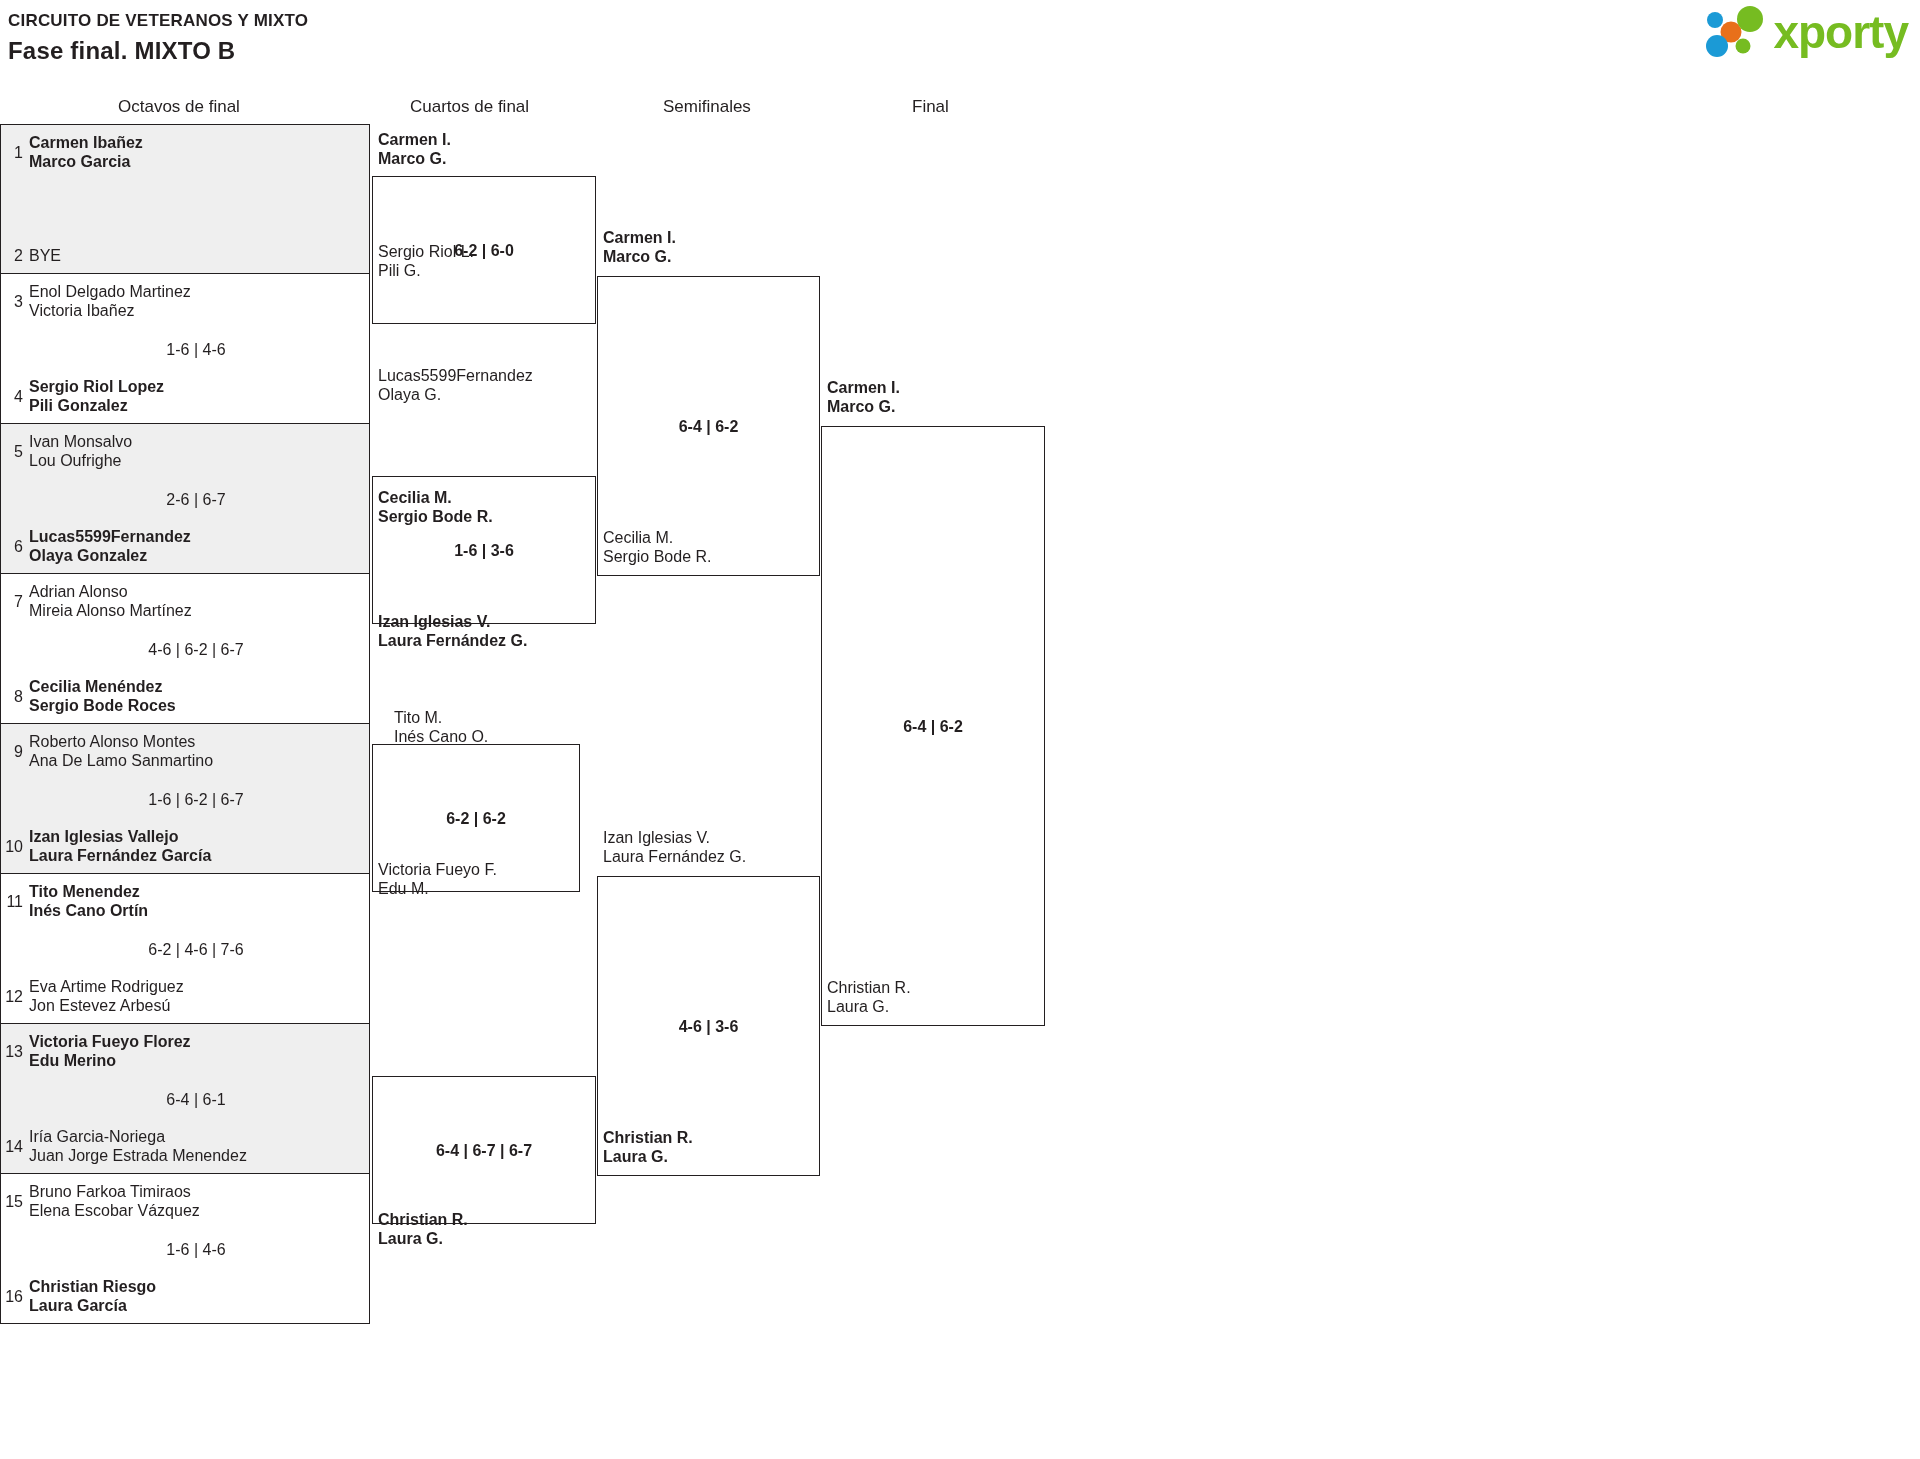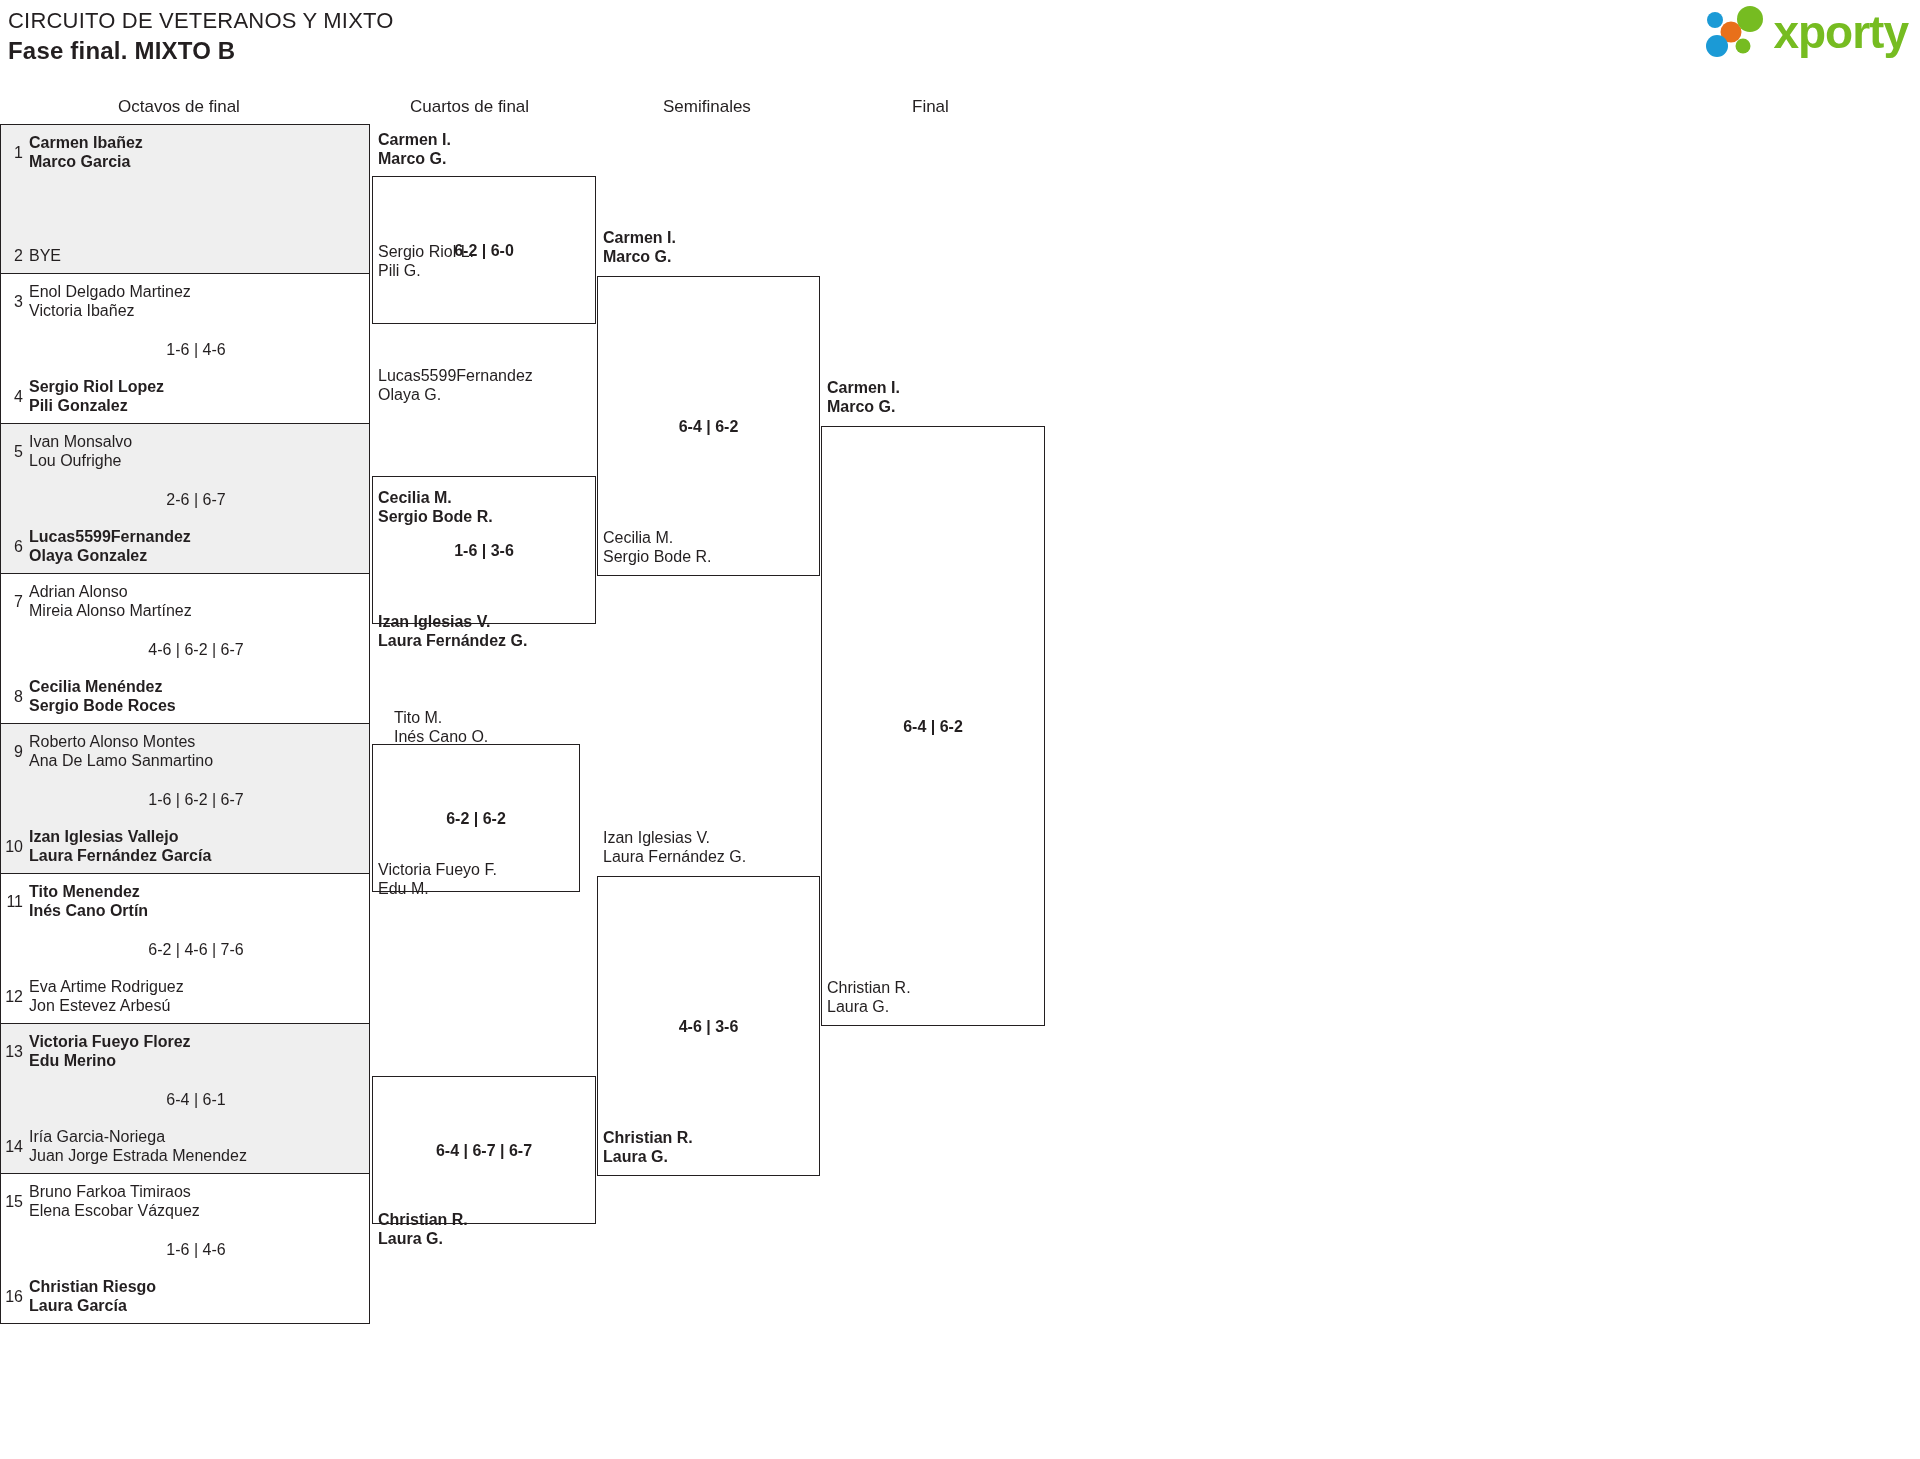--- a/index.html
+++ b/index.html
@@ -9,21 +9,21 @@
     background: #ffffff;
     font-family: "Liberation Sans", sans-serif;
     color: #231f20;
     overflow: hidden;
   }
   #root { position: relative; width: 1920px; height: 1459px; }
 
   
   .title-block { position: absolute; left: 8px; top: 6px; }
   .title-line1 {
-    font-size: 22px; font-weight: normal; letter-spacing: .2px;
+    font-size: 17px; font-weight: bold; letter-spacing: .2px;
     line-height: 30px; white-space: nowrap;
   }
   .title-line2 {
     font-size: 24px; font-weight: bold; letter-spacing: .2px;
     line-height: 30px; white-space: nowrap;
   }
 
   
   .logo { position: absolute; right: 12px; top: 6px; display: flex; align-items: center; gap: 6px; }
   .logo-mark { width: 62px; height: 52px; display: block; }

